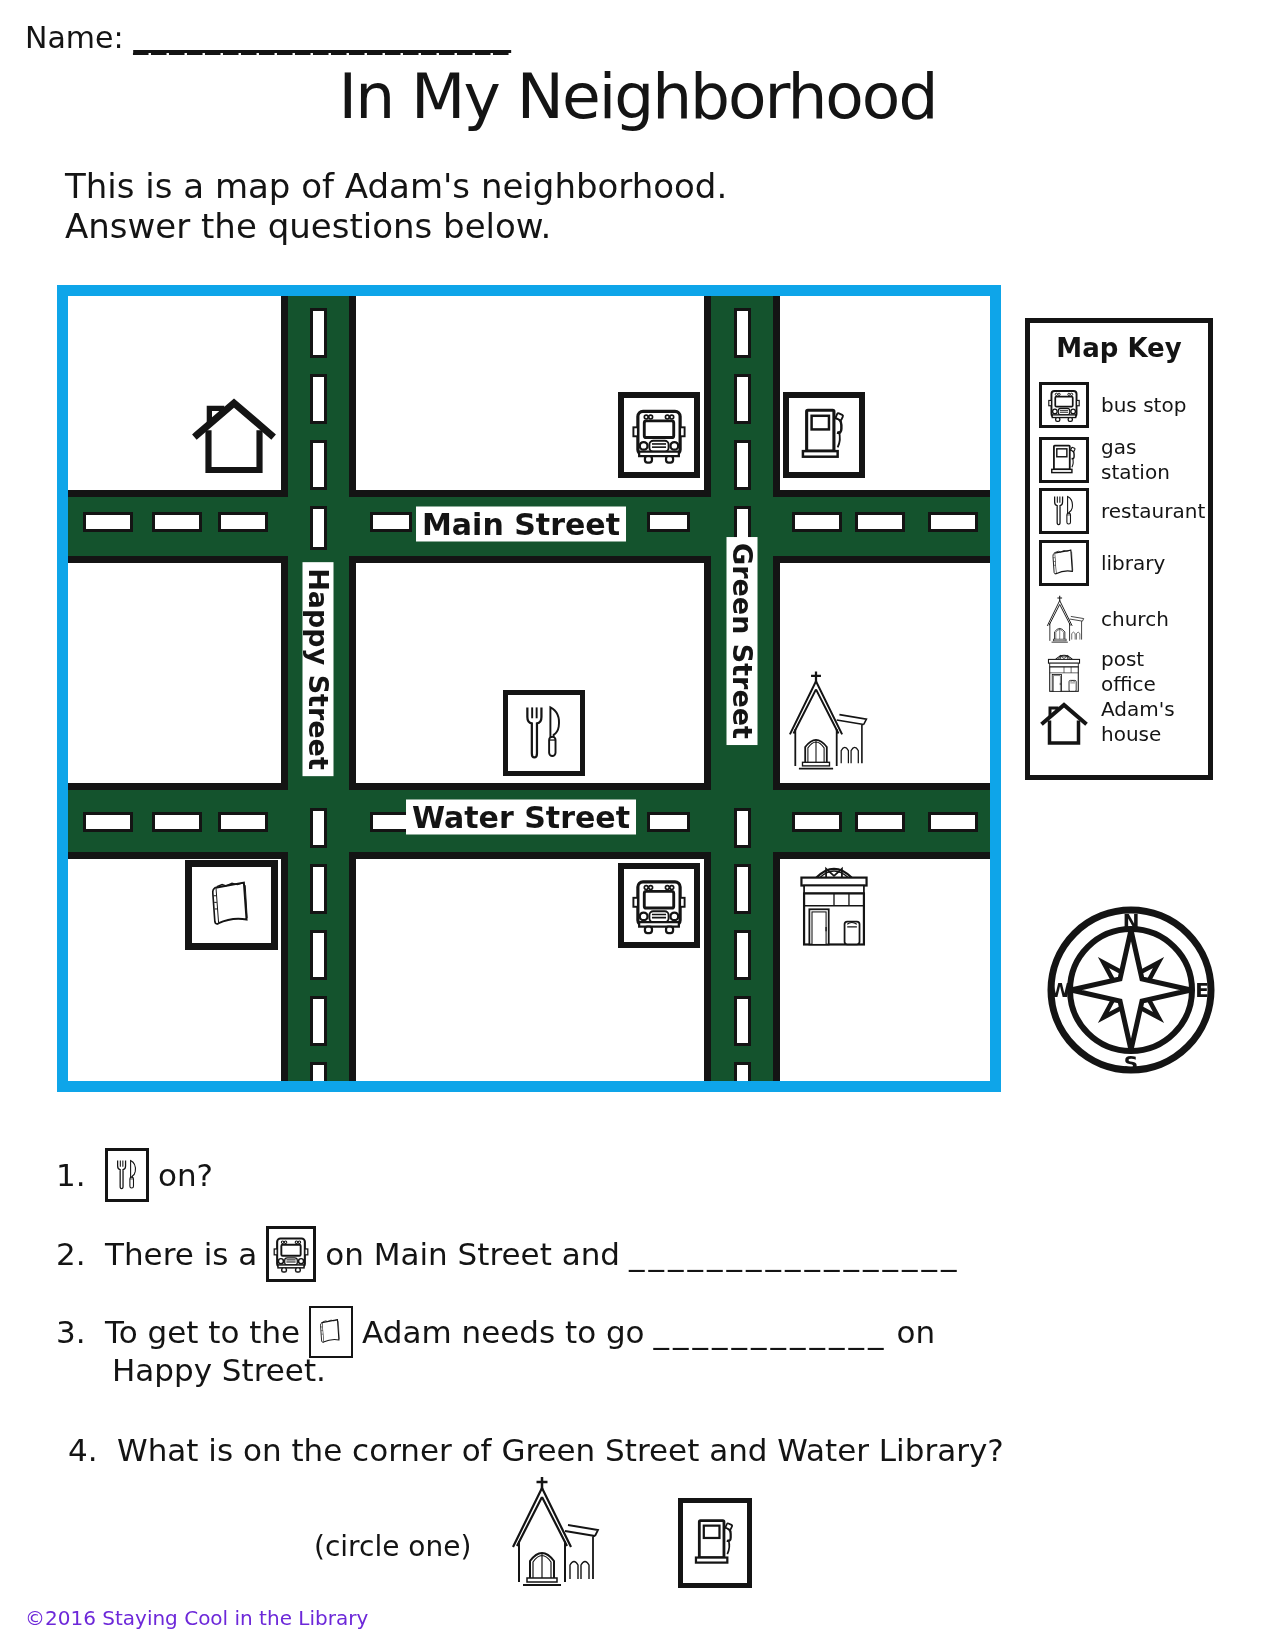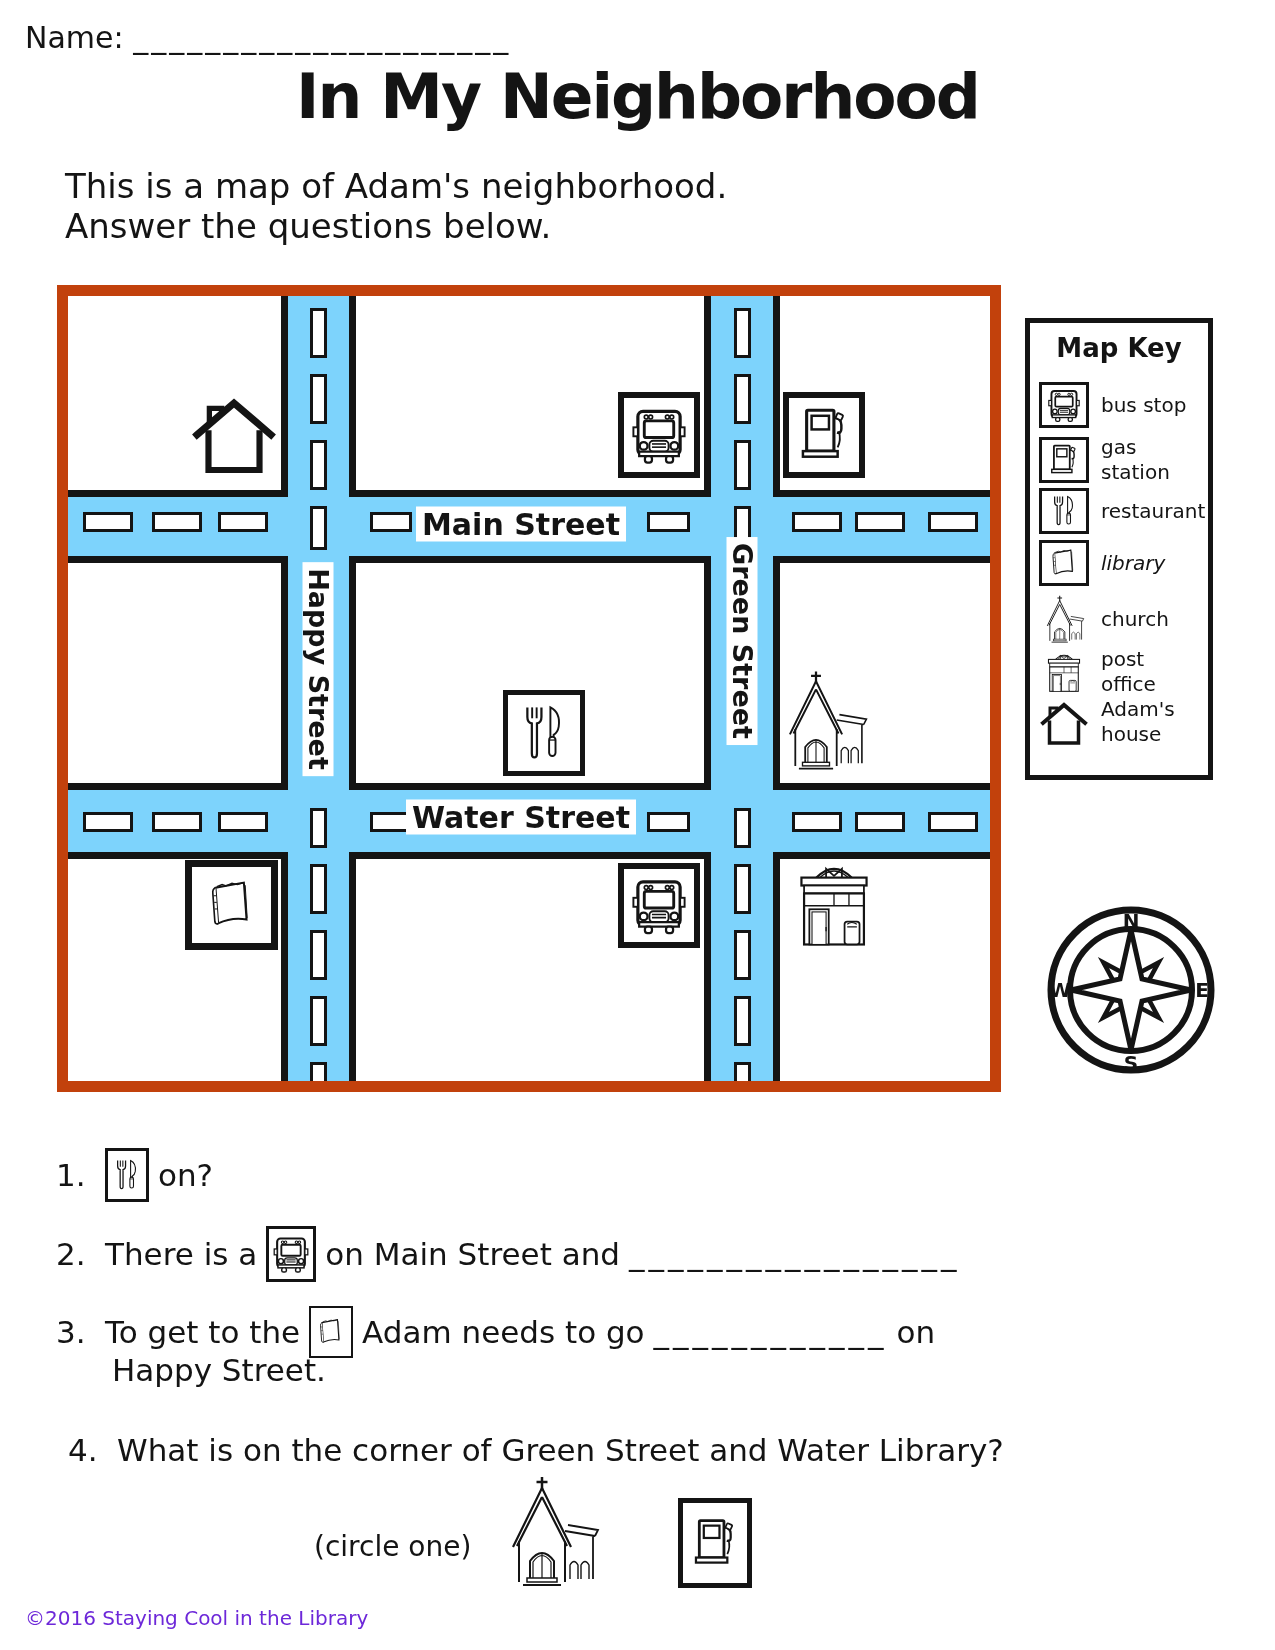--- a/index.html
+++ b/index.html
@@ -1,27 +1,27 @@
 <!DOCTYPE html>
 <html><head>
 <meta charset="utf-8">
 <style>
   html,body{margin:0;padding:0;}
   body{width:1275px;height:1650px;background:#fff;position:relative;overflow:hidden;
        font-family:"DejaVu Sans",sans-serif;color:#141414;}
   .abs{position:absolute;}
   
   .name-row{position:absolute;left:25px;top:20px;font-size:30px;white-space:nowrap;}
-  .name-blank{letter-spacing:3px;}
+  .name-blank{letter-spacing:3px;text-decoration:underline;}
   .title{position:absolute;left:0;top:60px;width:100%;text-align:center;
-         font-size:63px;font-weight:bold;letter-spacing:-2px;}
+         font-size:63px;font-weight:normal;letter-spacing:-2px;}
   .intro{position:absolute;left:65px;top:166px;font-size:34px;line-height:1.18;}
   
   .map{position:absolute;left:57px;top:285px;width:944px;height:807px;
-       border:11px solid #c2410c;box-sizing:border-box;overflow:hidden;background:#7dd3fc;}
+       border:11px solid #0ea5e9;box-sizing:border-box;overflow:hidden;background:#14532d;}
   .block{position:absolute;background:#fff;box-sizing:border-box;border:0 solid #141414;}
   .dash-h{position:absolute;height:20px;background:#fff;border:3px solid #141414;box-sizing:border-box;}
   .dash-v{position:absolute;width:17px;background:#fff;border:3px solid #141414;box-sizing:border-box;}
   .street-label{position:absolute;font-weight:bold;font-size:30px;white-space:nowrap;
                 transform:translate(-50%,-50%);background:#fff;padding:0 6px;}
   .street-label.vertical{font-size:27px;transform:translate(-50%,-50%) rotate(90deg);}
   .map-iconbox{position:absolute;background:#fff;border:6px solid #141414;box-sizing:border-box;
                display:flex;align-items:center;justify-content:center;}
   .plain-icon{position:absolute;}
   
@@ -254,21 +254,21 @@
     <span class="key-label">gas station</span>
   </div>
   <div class="key-item" style="top:165px;">
     <span class="key-iconbox">
       <svg width="36" height="40" viewBox="0 0 100 100">
           <use href="#sym-forkknife"></use>
         </svg>
     </span>
     <span class="key-label">restaurant</span>
   </div>
-  <div class="key-item" style="top:217px;font-style:italic;">
+  <div class="key-item" style="top:217px;">
     <span class="key-iconbox">
       <svg width="38" height="38" viewBox="0 0 100 100">
           <use href="#sym-book"></use>
         </svg>
     </span>
     <span class="key-label">library</span>
   </div>
   <div class="key-item" style="top:272px;">
     <span class="key-iconfree">
       <svg width="44" height="48" viewBox="0 0 100 112">

